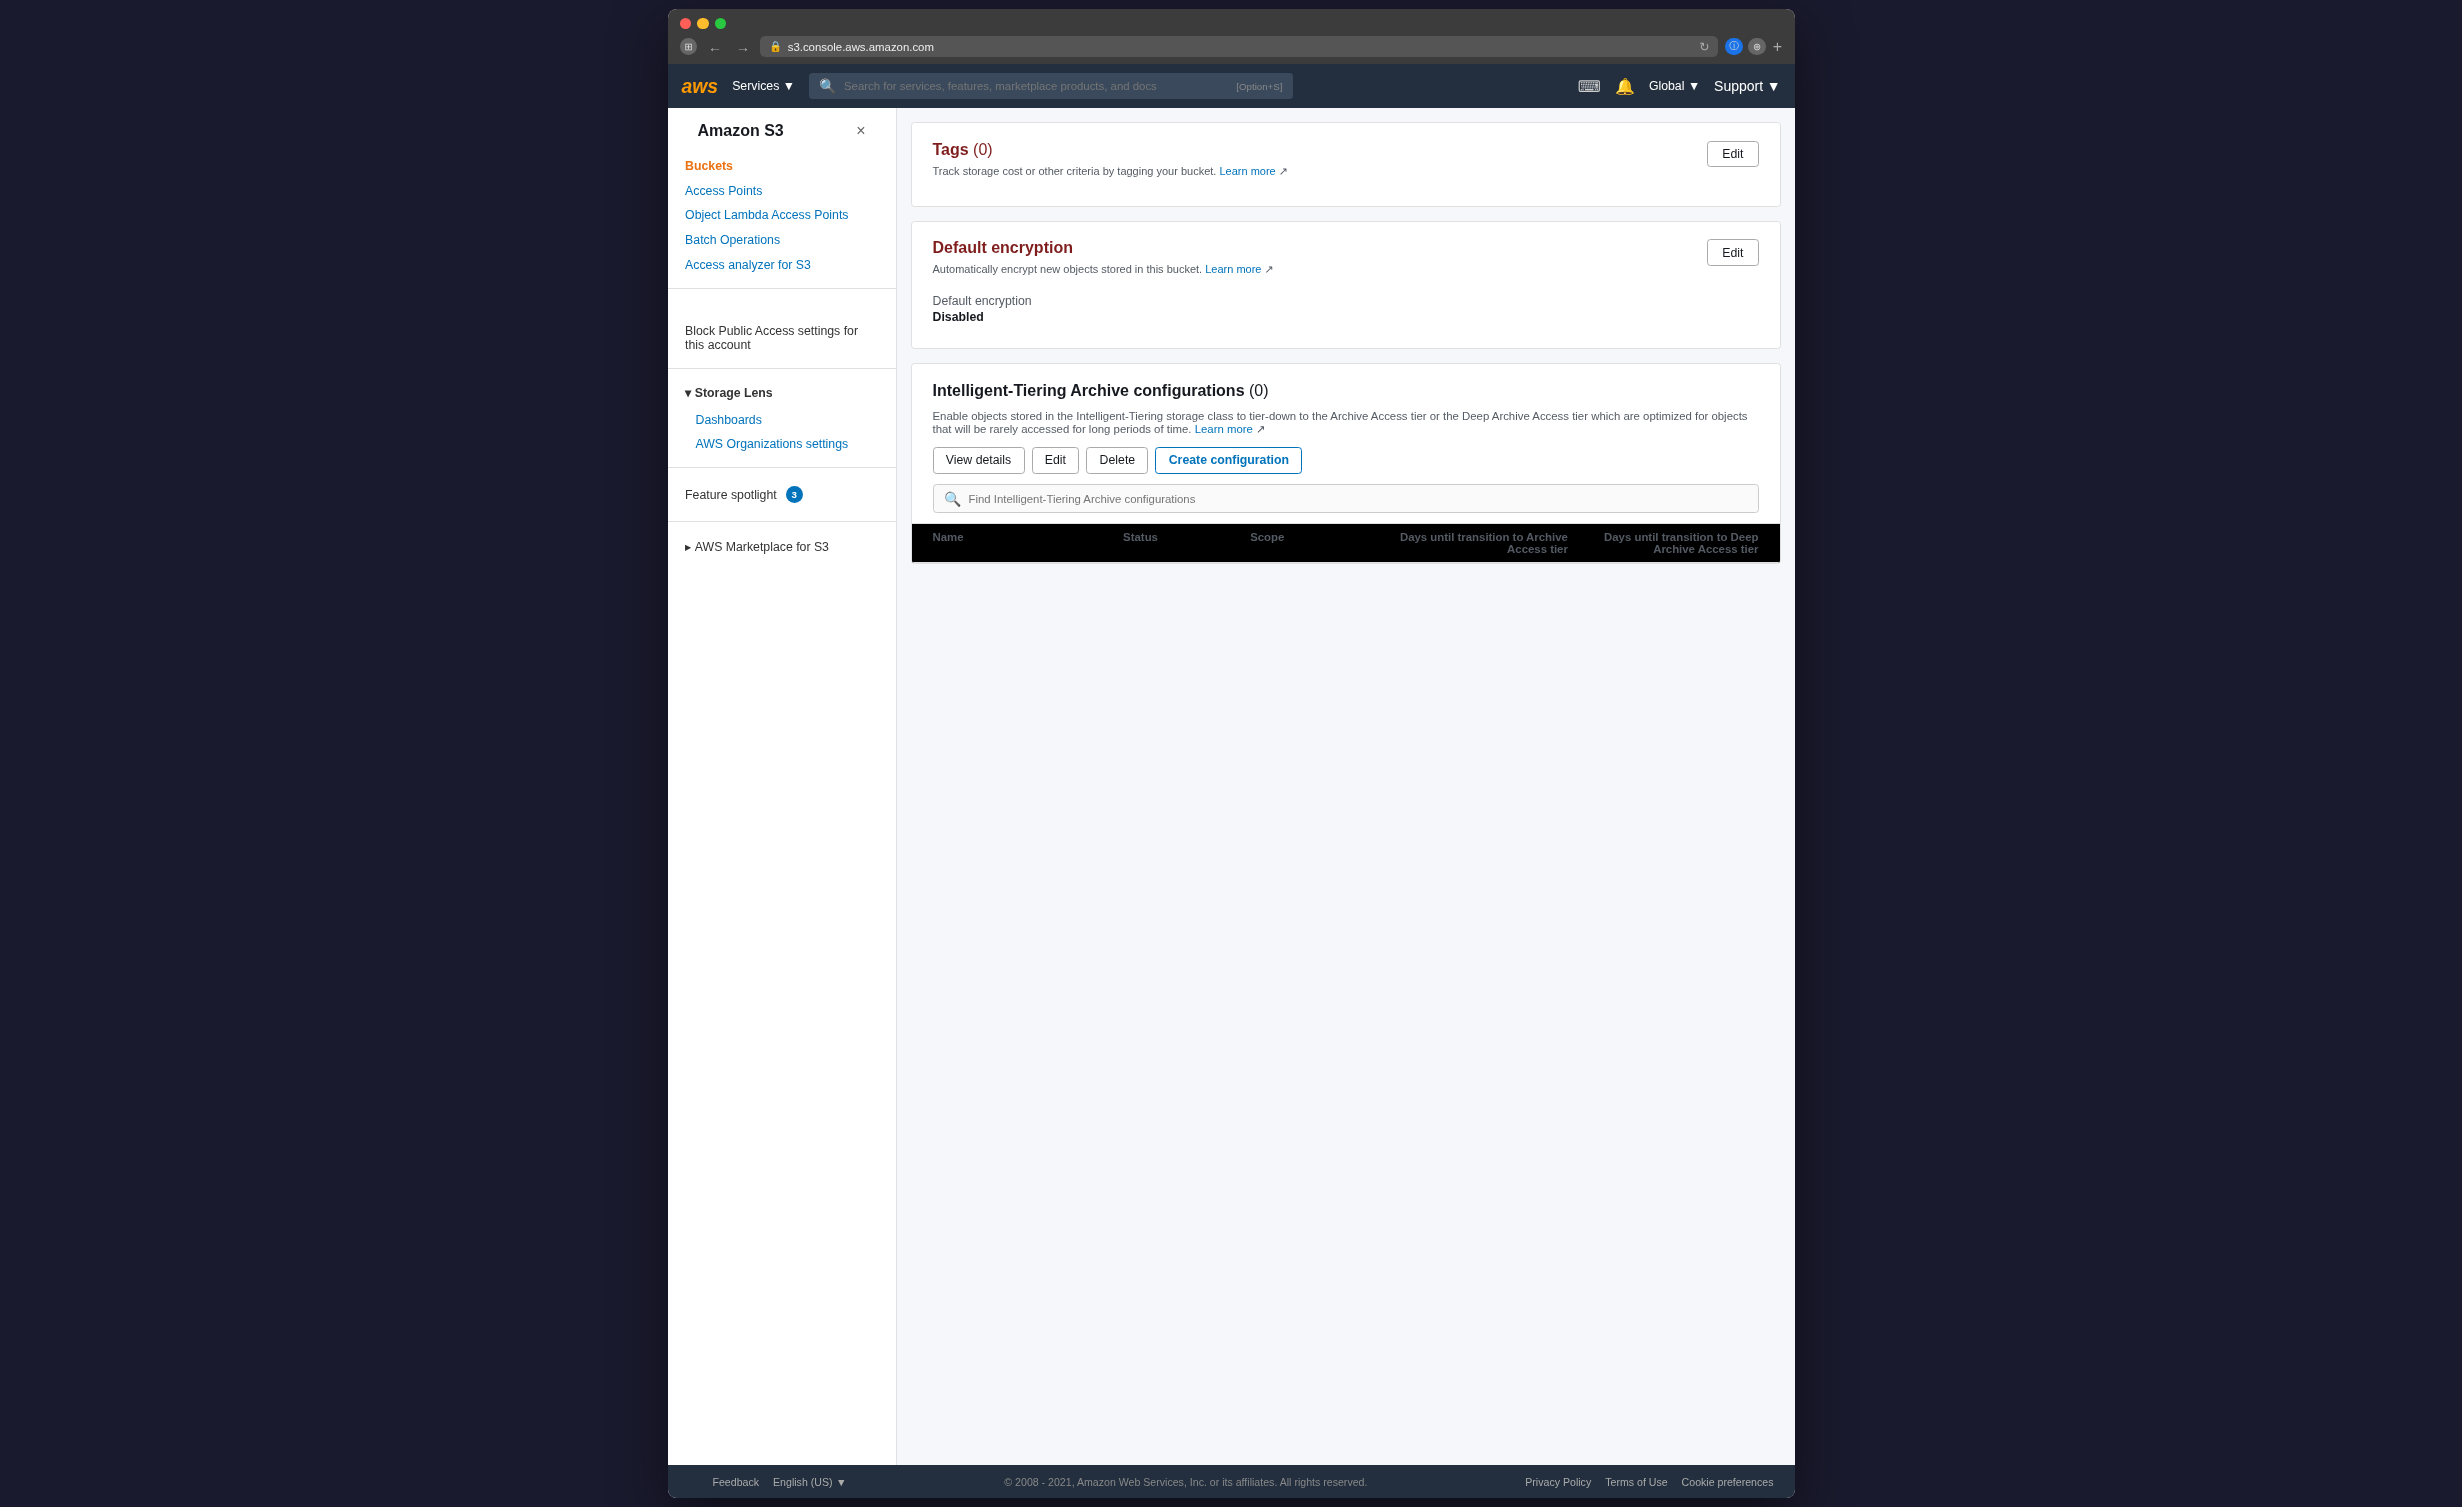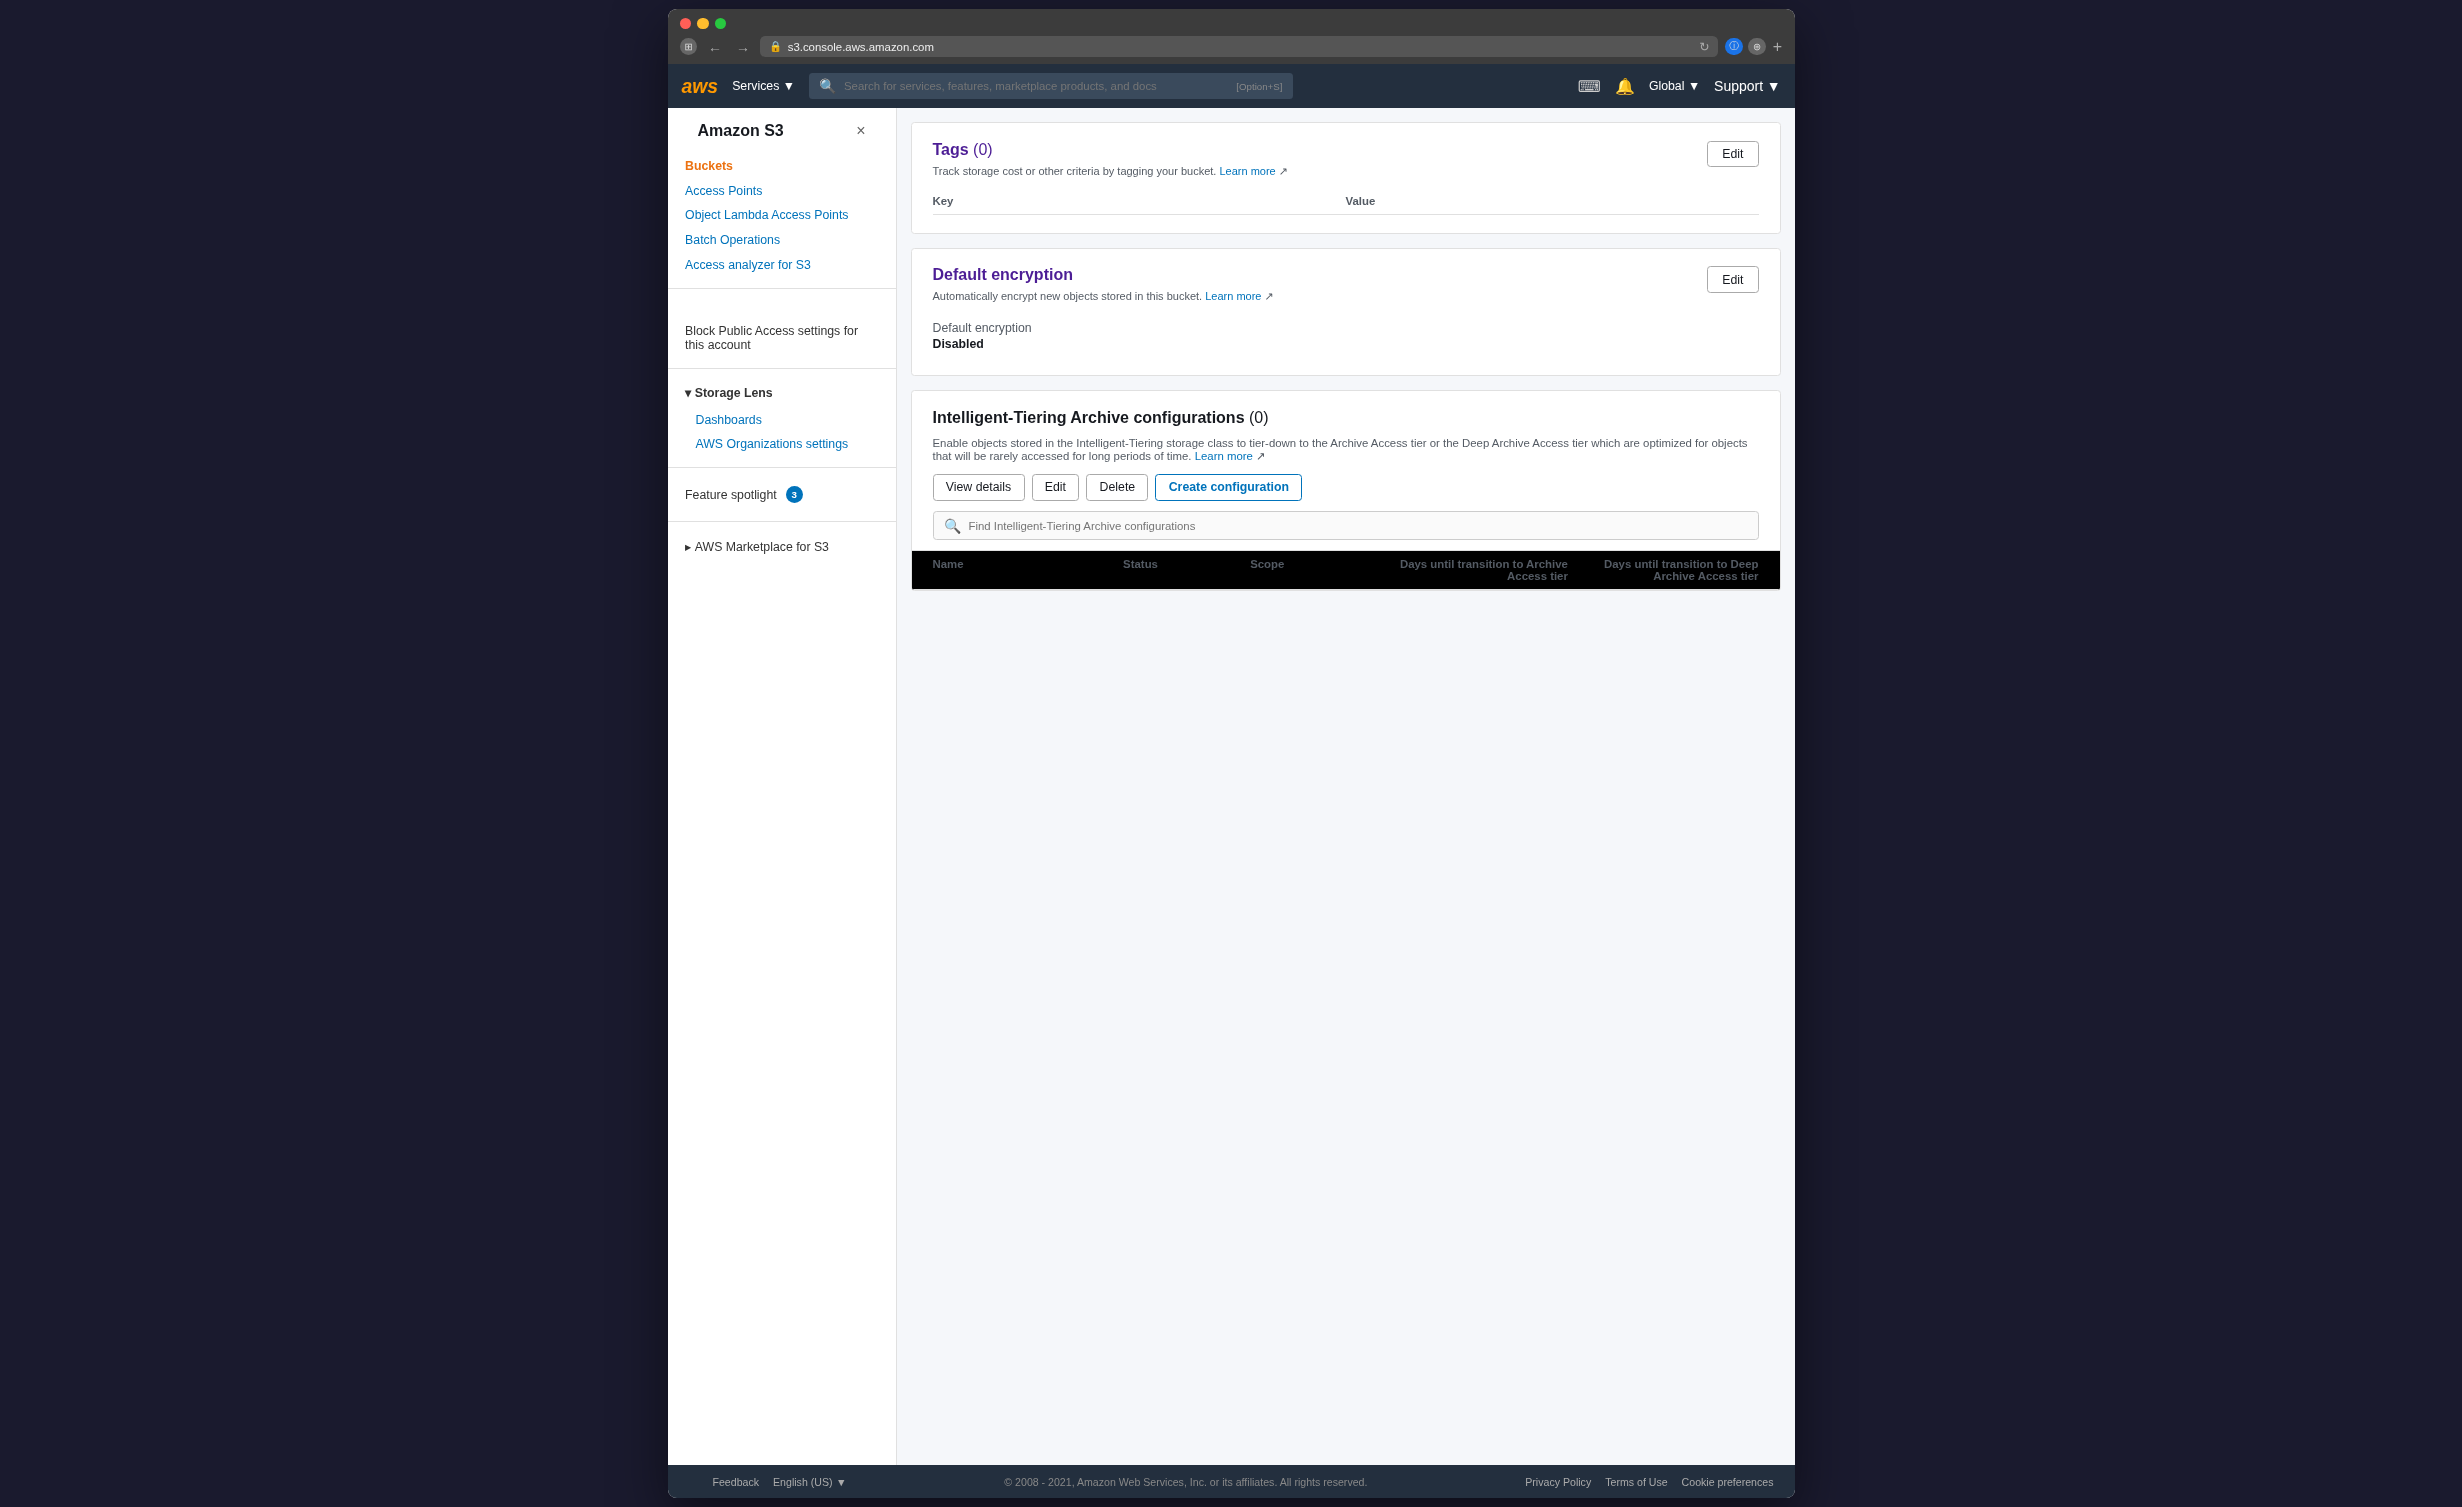--- a/index.html
+++ b/index.html
@@ -103,21 +103,21 @@
       flex: 1; overflow-y: auto; background: #f5f7fa; padding: 0;
     }
 
     
     .card {
       background: #fff; border: 0.9px solid #e0e0e0; border-radius: 3.5px; margin: 14px; overflow: hidden;
     }
     .card-header {
       display: flex; align-items: flex-start; justify-content: space-between; padding: 17.6px 21px 10.6px;
     }
-    .card-title { font-size: 16px; font-weight: 700; color: #4c1d95; }
+    .card-title { font-size: 16px; font-weight: 700; color: #7f1d1d; }
     .card-title span.count { font-weight: 400; }
     .card-subtitle { font-size: 11px; color: #545b64; margin-top: 6px; }
     .card-subtitle a { color: #0073bb; text-decoration: none; }
     .edit-btn {
       border: 0.9px solid #aaa; background: #fff; padding: 5.3px 14px; border-radius: 3.5px; font-size: 12.3px; color: #16191f; cursor: pointer;
     }
     .card-body { padding: 0 21px 17.6px; }
     .table-header {
       display: flex; border-bottom: 0.9px solid #e0e0e0; padding: 7px 0; margin-bottom: 0;
     }
@@ -279,24 +279,20 @@
             </div>
             <div class="card-subtitle">
               <span>Track storage cost or other criteria by tagging your bucket.</span>
               <a href="#">Learn more</a>
               <span>↗</span>
             </div>
           </div>
           <button class="edit-btn">Edit</button>
         </div>
         <div class="card-body">
-          <div class="table-header">
-            <span class="th">Key</span>
-            <span class="th value">Value</span>
-          </div>
         </div>
       </div>
 
       <div class="card">
         <div class="card-header">
           <div>
             <div class="card-title">Default encryption</div>
             <div class="card-subtitle">
               <span>Automatically encrypt new objects stored in this bucket.</span>
               <a href="#">Learn more</a>

